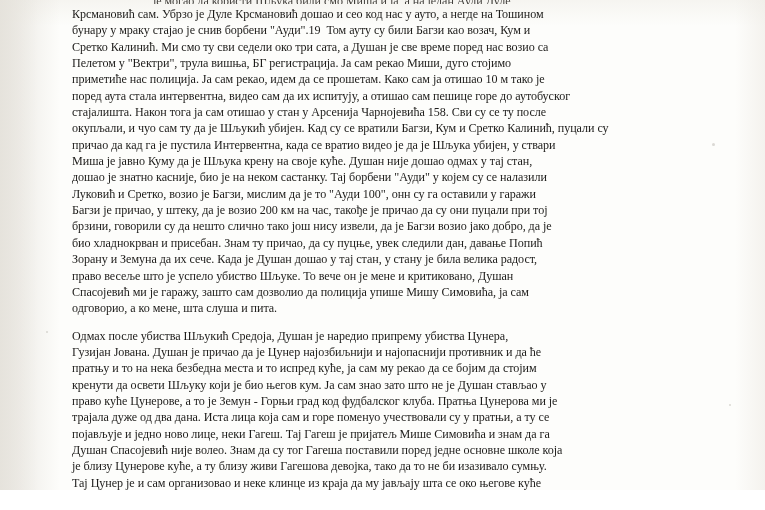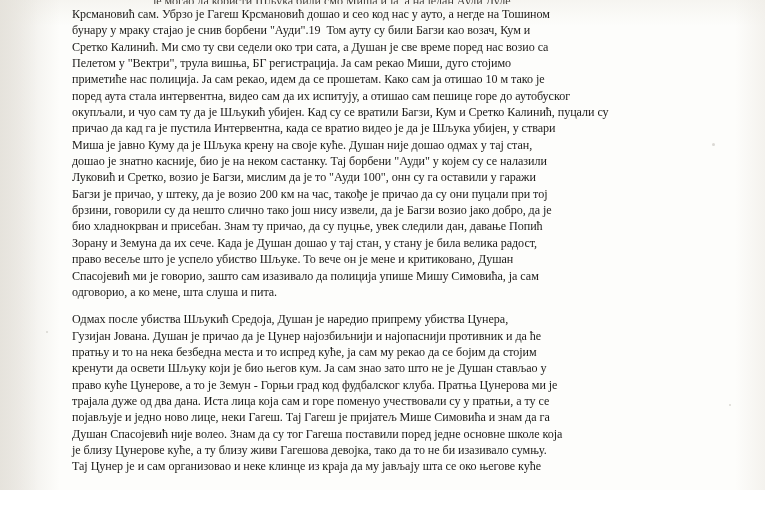--- a/index.html
+++ b/index.html
@@ -95,37 +95,38 @@
   <div class="paper-tint"></div>
   <div class="fade-edge-left"></div>
 
   <div class="clipped-top">
     <div class="line">____ ____ ____ је могао да користи Шљука били смо Миша и ја, а на један Ауди Дуле</div>
   </div>
 
   <div class="text-col">
 
     <div class="para" style="margin-top:6px;">
-      <div class="line">Крсмановић сам. Убрзо је Гагеш Крсмановић дошао и сео код нас у ауто, а негде на Тошином</div>
+      <div class="line">Крсмановић сам. Убрзо је Дуле Крсмановић дошао и сео код нас у ауто, а негде на Тошином</div>
       <div class="line">бунару у мраку стајао је снив борбени "Ауди".19  Том ауту су били Багзи као возач, Кум и</div>
       <div class="line">Сретко Калинић. Ми смо ту сви седели око три сата, а Душан је све време поред нас возио са</div>
       <div class="line">Пелетом у "Вектри", трула вишња, БГ регистрација. Ја сам рекао Миши, дуго стојимо</div>
       <div class="line">приметиће нас полиција. Ја сам рекао, идем да се прошетам. Како сам ја отишао 10 м тако је</div>
       <div class="line">поред аута стала интервентна, видео сам да их испитују, а отишао сам пешице горе до аутобуског</div>
+      <div class="line">стајалишта. Након тога ја сам отишао у стан у Арсенија Чарнојевића 158. Сви су се ту после</div>
       <div class="line">окупљали, и чуо сам ту да је Шљукић убијен. Кад су се вратили Багзи, Кум и Сретко Калинић, пуцали су</div>
       <div class="line">причао да кад га је пустила Интервентна, када се вратио видео је да је Шљука убијен, у ствари</div>
       <div class="line">Миша је јавно Куму да је Шљука крену на своје куће. Душан није дошао одмах у тај стан,</div>
       <div class="line">дошао је знатно касније, био је на неком састанку. Тај борбени "Ауди" у којем су се налазили</div>
       <div class="line">Луковић и Сретко, возио је Багзи, мислим да је то "Ауди 100", онн су га оставили у гаражи</div>
       <div class="line">Багзи је причао, у штеку, да је возио 200 км на час, такође је причао да су они пуцали при тој</div>
       <div class="line">брзини, говорили су да нешто слично тако још нису извели, да је Багзи возио јако добро, да је</div>
       <div class="line">био хладнокрван и присебан. Знам ту причао, да су пуцње, увек следили дан, давање Попић</div>
       <div class="line">Зорану и Земуна да их сече. Када је Душан дошао у тај стан, у стану је била велика радост,</div>
       <div class="line">право весеље што је успело убиство Шљуке. То вече он је мене и критиковано, Душан</div>
-      <div class="line">Спасојевић ми је говорио, зашто сам изазивало да полиција упише Мишу Симовића, ја сам</div>
+      <div class="line">Спасојевић ми је гаражу, зашто сам дозволио да полиција упише Мишу Симовића, ја сам</div>
       <div class="line">одговорио, а ко мене, шта слуша и пита.</div>
     </div>
 
     <div class="para second">
       <div class="line">Одмах после убиства Шљукић Средоја, Душан је наредио припрему убиства Цунера,</div>
       <div class="line">Гузијан Јована. Душан је причао да је Цунер најозбиљнији и најопаснији противник и да ће</div>
       <div class="line">пратњу и то на нека безбедна места и то испред куће, ја сам му рекао да се бојим да стојим</div>
       <div class="line">кренути да освети Шљуку који је био његов кум. Ја сам знао зато што не је Душан стављао у</div>
       <div class="line">право куће Цунерове, а то је Земун - Горњи град код фудбалског клуба. Пратња Цунерова ми је</div>
       <div class="line">трајала дуже од два дана. Иста лица која сам и горе поменуо учествовали су у пратњи, а ту се</div>

